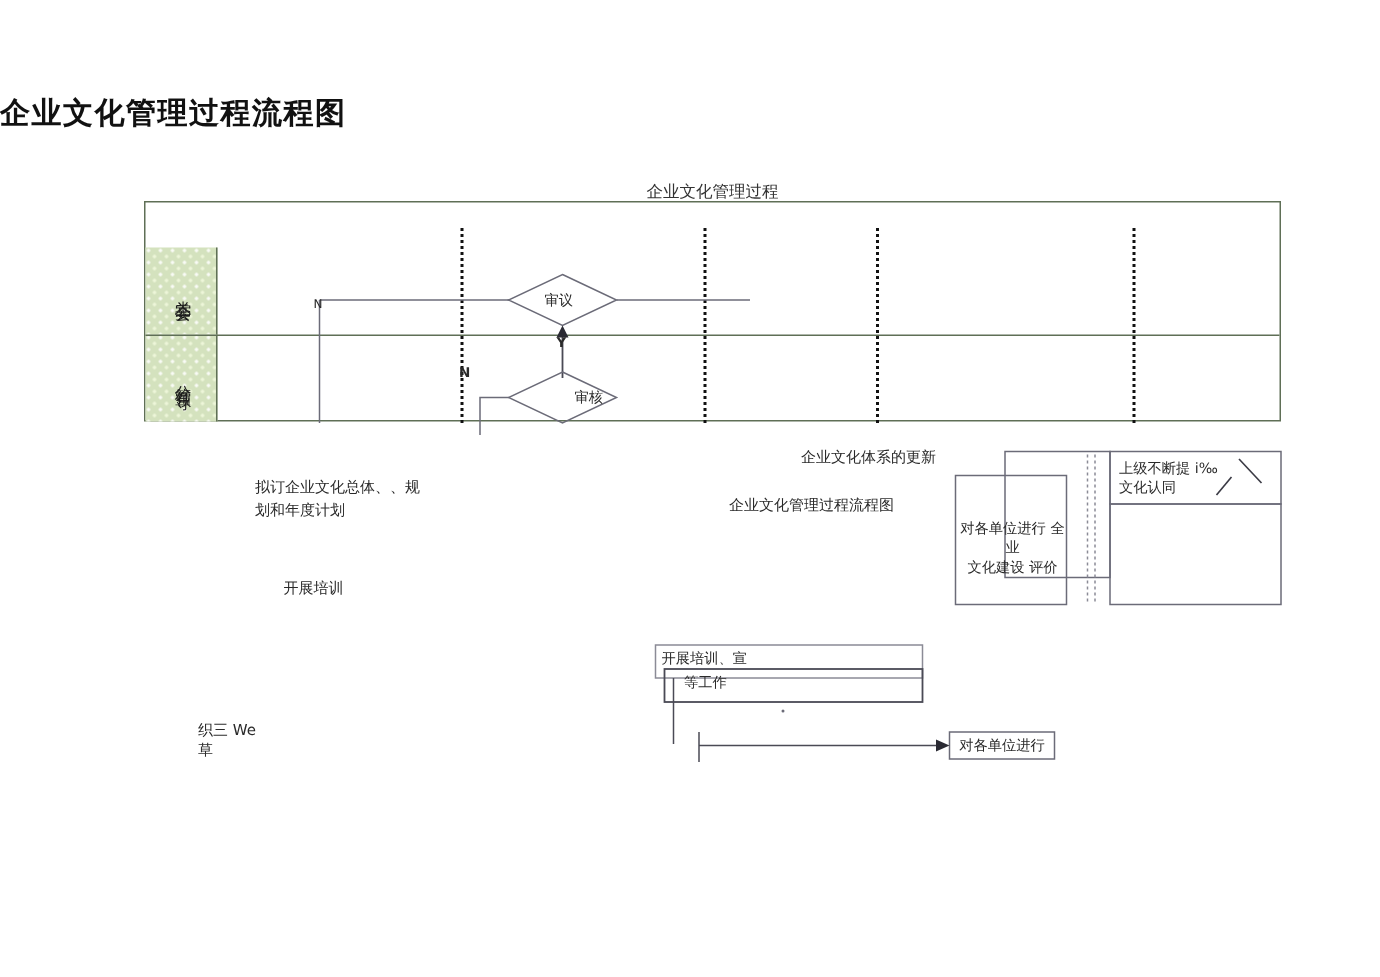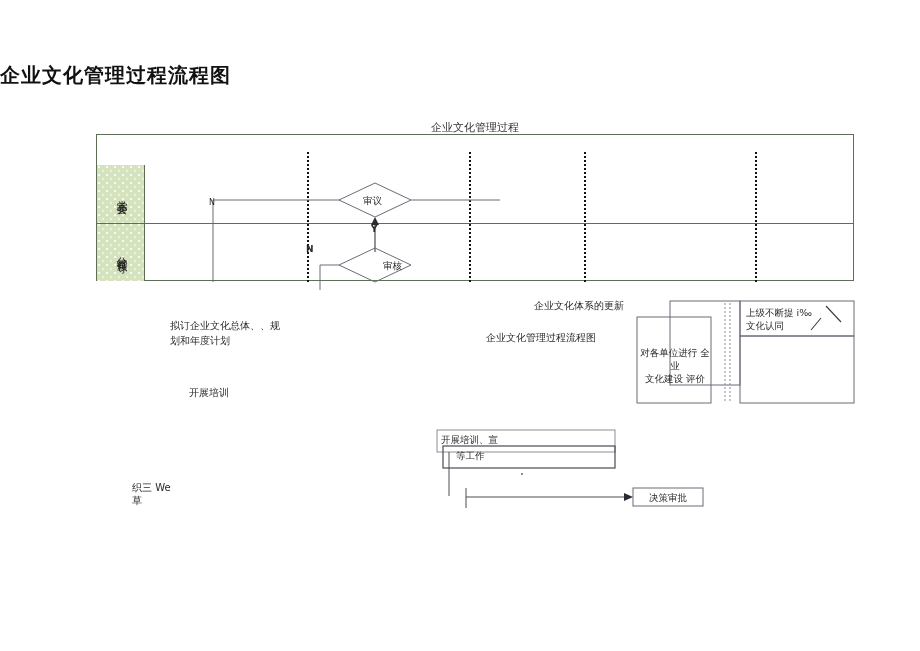--- a/index.html
+++ b/index.html
@@ -233,16 +233,16 @@
 <div class="box-text" style="left:640px; top:346px; width:70px;">对各单位进行 全业
 文化建设  评价</div>
 
 <div class="box-text" style="left:746px; top:306px; width:100px; text-align:left;">上级不断提  i‰
 文化认同</div>
 
 <div class="box-text" style="left:441px; top:433px; width:90px; text-align:left;">开展培训、宣</div>
 
 <div class="box-text" style="left:456px; top:449px; width:70px; text-align:left;">等工作</div>
 
-<div class="box-text" style="left:636px; top:491px; width:64px;">决策审批</div>
+<div class="box-text" style="left:636px; top:491px; width:64px;">对各单位进行</div>
 
 <div class="garbled" style="left:100px; top:481px;margin-left:32px;">织三 We
 草</div>
 
 </body></html>

